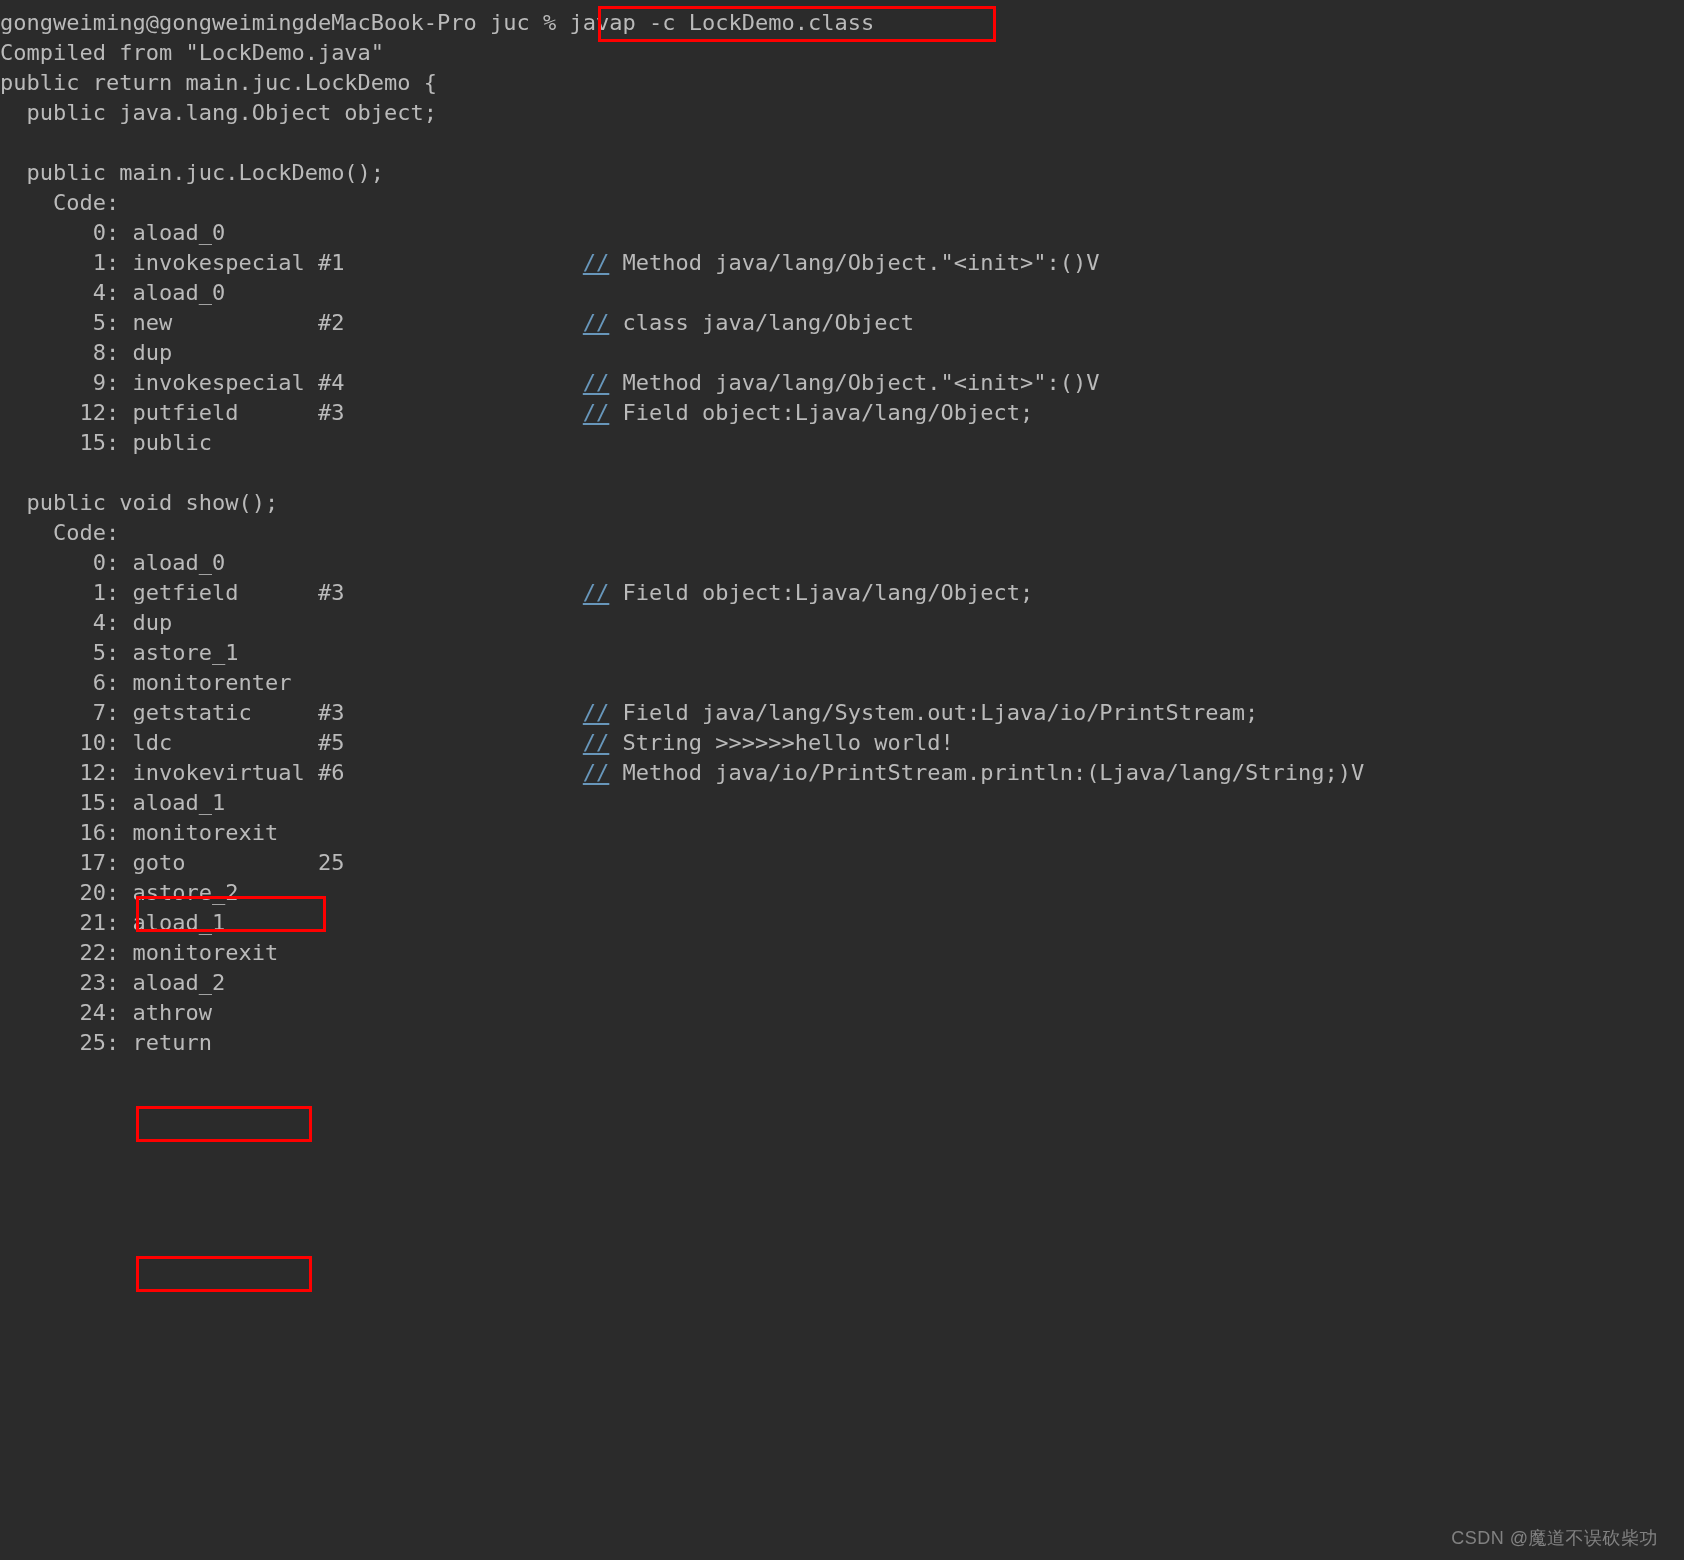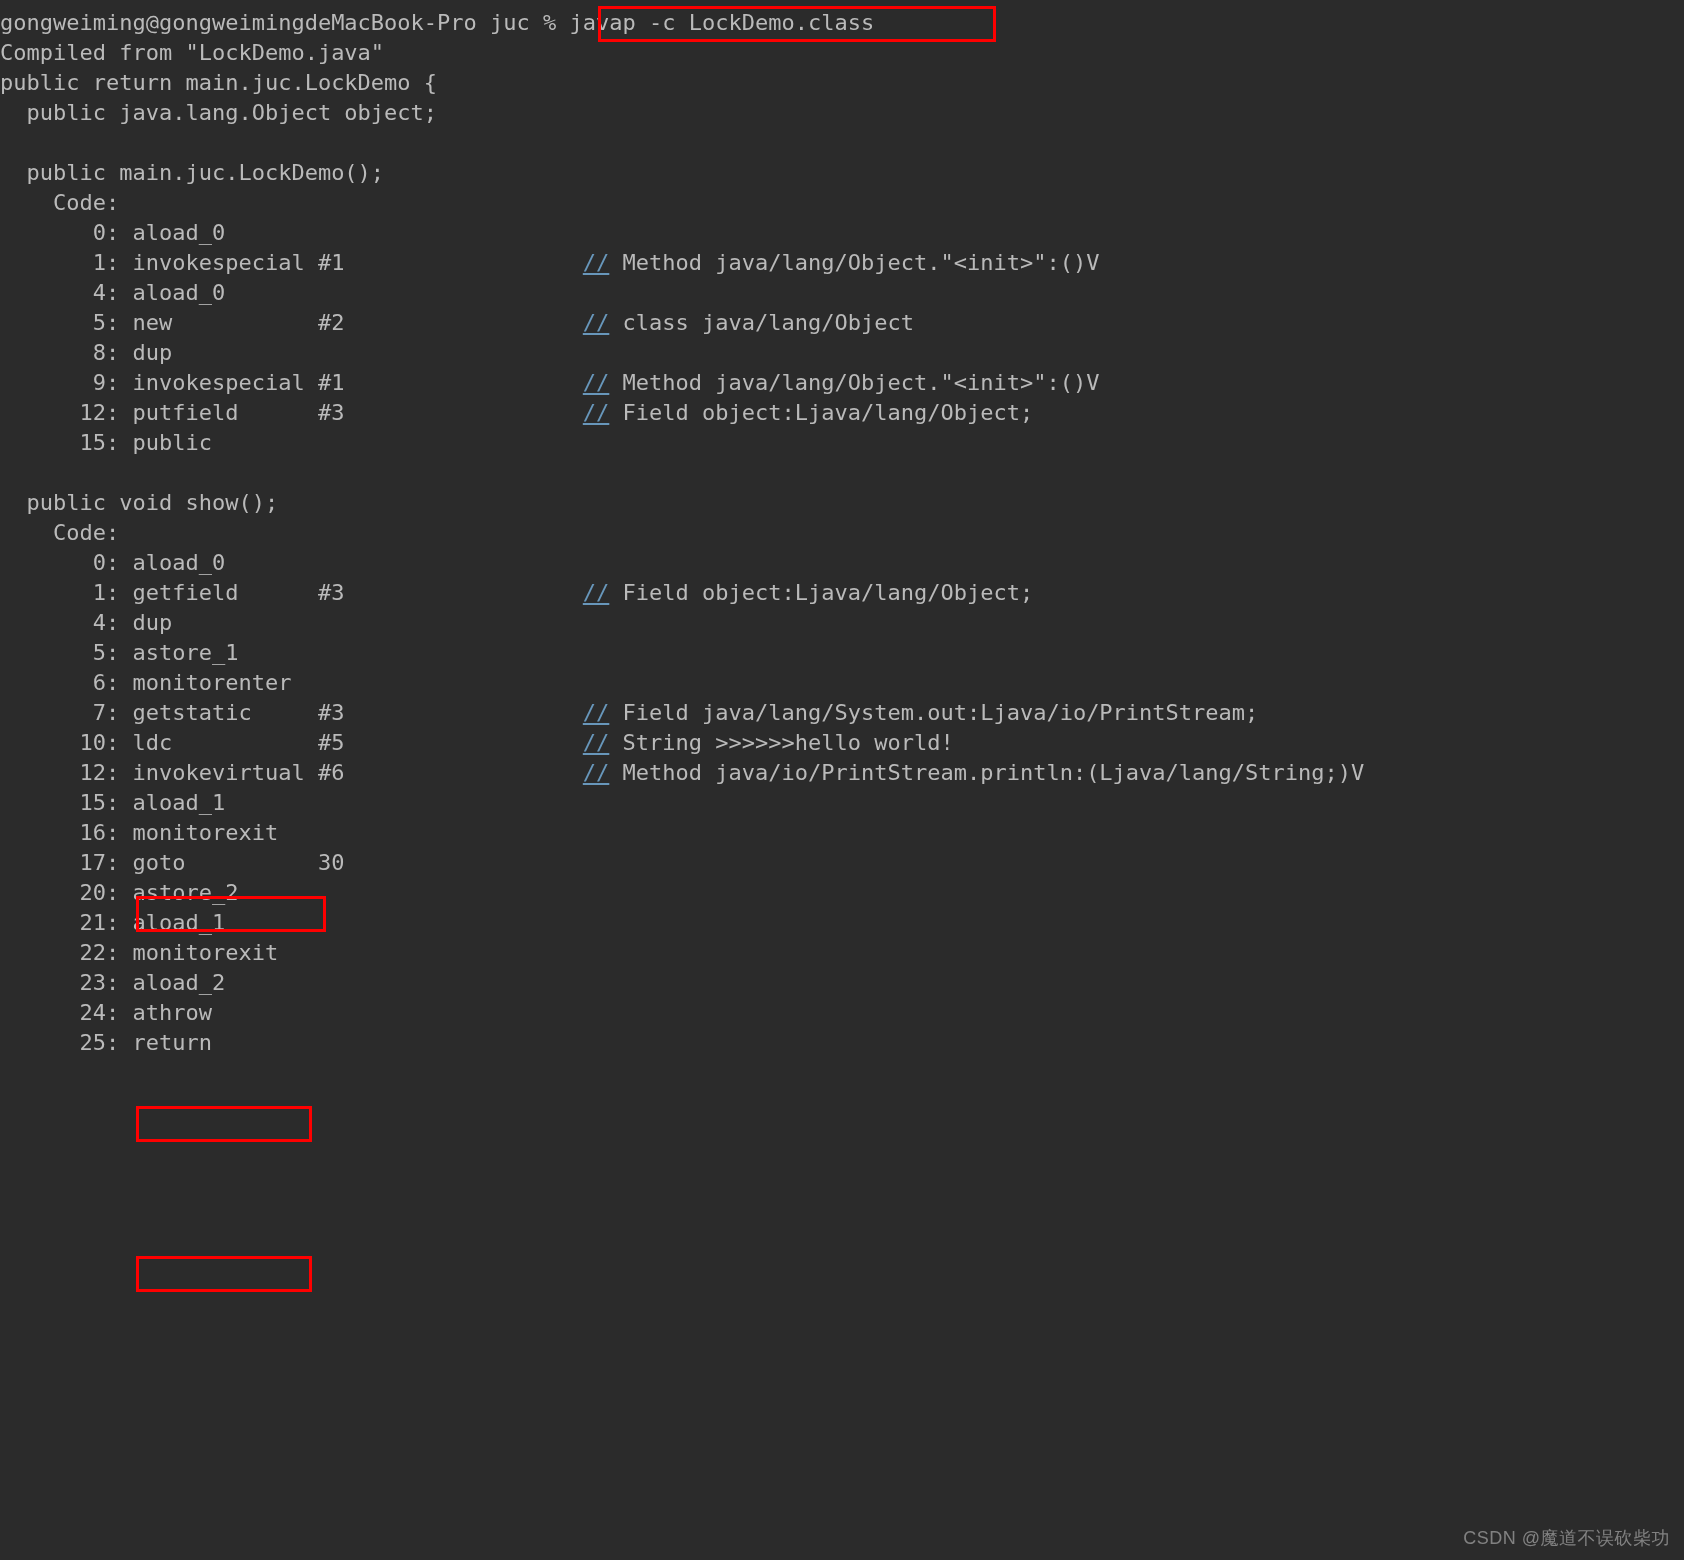--- a/index.html
+++ b/index.html
@@ -24,21 +24,21 @@
   .cmt    { color: #6897bb; text-decoration: underline; text-underline-offset: 3px; }
   .cmtTxt { color: #bababa; }
   .redbox {
     position: absolute;
     border: 3px solid #ff0000;
     box-sizing: border-box;
     pointer-events: none;
   }
   .watermark {
     position: absolute;
-    right: 14px;
+    right: 26px;
     bottom: 10px;
     font-family: sans-serif;
     font-size: 18px;
     color: rgba(200,200,200,0.55);
     letter-spacing: 0.5px;
   }
 </style>
 </head>
 <body>
 
@@ -47,37 +47,37 @@
 <span>public return main.juc.LockDemo {</span>
 <span>  public java.lang.Object object;</span>
 
 <span>  public main.juc.LockDemo();</span>
 <span>    Code:</span>
 <span>       0: aload_0</span>
 <span>       1: invokespecial #1</span>                  <span class="cmt">//</span> <span class="cmtTxt">Method java/lang/Object."&lt;init&gt;":()V</span>
 <span>       4: aload_0</span>
 <span>       5: new           #2</span>                  <span class="cmt">//</span> <span class="cmtTxt">class java/lang/Object</span>
 <span>       8: dup</span>
-<span>       9: invokespecial #1</span>                  <span class="cmt">//</span> <span class="cmtTxt">Method java/lang/Object."&lt;init&gt;":()V</span>
+<span>       9: invokespecial #4</span>                  <span class="cmt">//</span> <span class="cmtTxt">Method java/lang/Object."&lt;init&gt;":()V</span>
 <span>      12: putfield      #3</span>                  <span class="cmt">//</span> <span class="cmtTxt">Field object:Ljava/lang/Object;</span>
 <span>      15: public</span>
 
 <span>  public void show();</span>
 <span>    Code:</span>
 <span>       0: aload_0</span>
 <span>       1: getfield      #3</span>                  <span class="cmt">//</span> <span class="cmtTxt">Field object:Ljava/lang/Object;</span>
 <span>       4: dup</span>
 <span>       5: astore_1</span>
 <span>       6: monitorenter</span>
 <span>       7: getstatic     #3</span>                  <span class="cmt">//</span> <span class="cmtTxt">Field java/lang/System.out:Ljava/io/PrintStream;</span>
 <span>      10: ldc           #5</span>                  <span class="cmt">//</span> <span class="cmtTxt">String &gt;&gt;&gt;&gt;&gt;&gt;hello world!</span>
 <span>      12: invokevirtual #6</span>                  <span class="cmt">//</span> <span class="cmtTxt">Method java/io/PrintStream.println:(Ljava/lang/String;)V</span>
 <span>      15: aload_1</span>
 <span>      16: monitorexit</span>
-<span>      17: goto          30</span>
+<span>      17: goto          25</span>
 <span>      20: astore_2</span>
 <span>      21: aload_1</span>
 <span>      22: monitorexit</span>
 <span>      23: aload_2</span>
 <span>      24: athrow</span>
 <span>      25: return</span>
 </pre>
 
 <div class="redbox" style="left:598px; top:6px; width:398px; height:36px;"></div>
 <div class="redbox" style="left:136px; top:896px; width:190px; height:36px;"></div>

